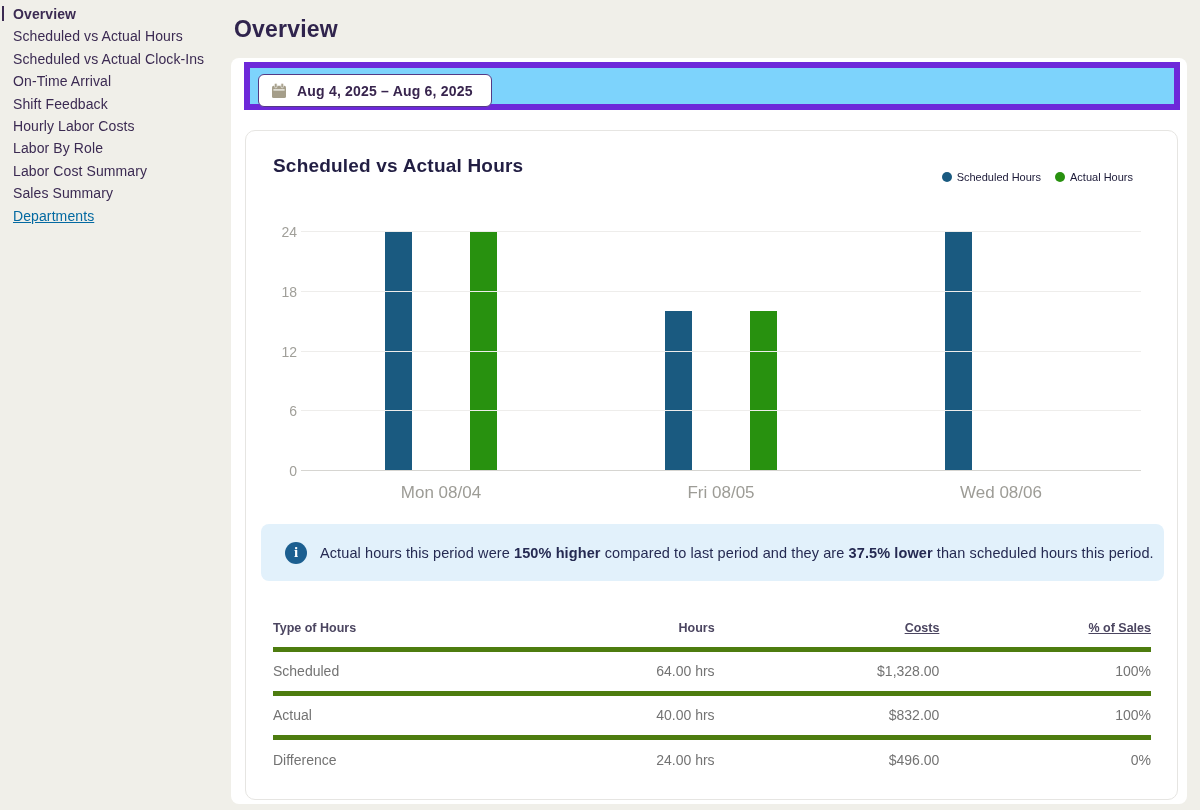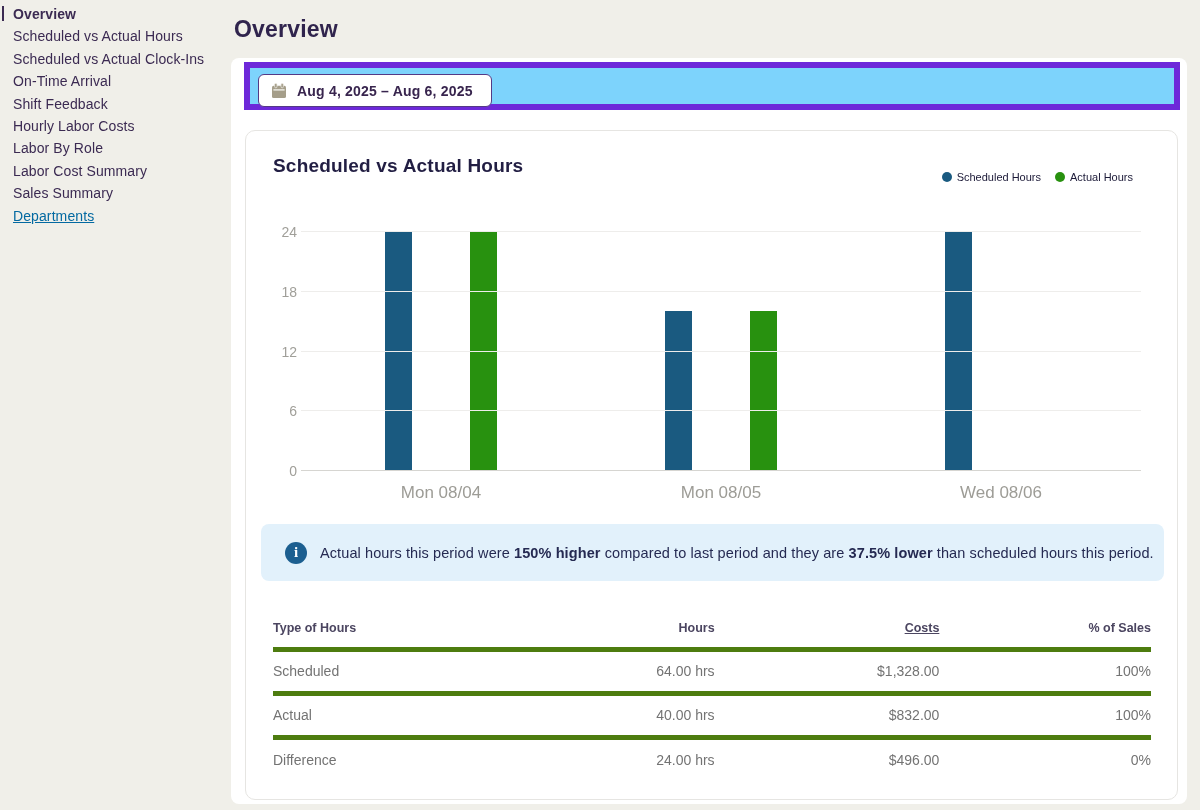--- a/index.html
+++ b/index.html
@@ -57,21 +57,21 @@
   .banner { position:absolute; left:15px; top:393px; width:903px; height:57px; background:#e2f1fb; border-radius:8px; display:flex; align-items:center; padding-left:24px; gap:13px; }
   .info-circle { width:22px; height:22px; min-width:22px; border-radius:50%; background:#1c5f90; color:#fff; display:flex; align-items:center; justify-content:center; font-family:"Liberation Serif", serif; font-weight:700; font-size:15px; line-height:1; }
   .banner-text { font-size:14.5px; color:#252a52; letter-spacing:0.1px;text-align:center; }
   .banner-text .b { font-weight:700; }
 
   
   .hours-table { position:absolute; left:27px; top:478px; width:878px; border-collapse:collapse; }
   .hours-table th { height:40px; font-size:12.5px; font-weight:700; color:#4b4560; text-align:left; vertical-align:middle; }
   .hours-table th:not(:first-child), .hours-table td:not(:first-child) { text-align:right; }
   .hours-table th:nth-child(1){ width:30%;margin-left:28px; } .hours-table th:nth-child(2){ width:20.3%; }
-  .hours-table th:nth-child(3){ width:25.6%;text-decoration:underline; } .hours-table th:nth-child(4){ width:24.1%; }
+  .hours-table th:nth-child(3){ width:25.6%;text-decoration:underline; } .hours-table th:nth-child(4){ width:24.1%;text-decoration:underline; }
   .hours-table td { height:44px; font-size:14px; color:#737373; vertical-align:middle; border-top:5px solid #4d7c0f; }
 </style>
 </head>
 <body>
 
 <nav class="sidebar">
     <div class="side-item active"><span class="active-bar"></span><span>Overview</span></div>
     <div class="side-item"><span>Scheduled vs Actual Hours</span></div>
     <div class="side-item"><span>Scheduled vs Actual Clock-Ins</span></div>
     <div class="side-item"><span>On-Time Arrival</span></div>
@@ -144,21 +144,21 @@
           </div>
         </div>
     <div class="gridline baseline" style="bottom: 0px;"></div>
         <div class="gridline" style="bottom: 59.75px;"></div>
         <div class="gridline" style="bottom: 119.5px;"></div>
         <div class="gridline" style="bottom: 179.25px;"></div>
         <div class="gridline" style="bottom: 239px;"></div>
       </div>
     <div class="chart-x">
         <div class="xtick">Mon 08/04</div>
-        <div class="xtick">Mon 08/05</div>
+        <div class="xtick">Fri 08/05</div>
         <div class="xtick">Wed 08/06</div>
       </div>
 
     <div class="banner">
       <span class="info-circle">i</span>
       <p class="banner-text"><span>Actual hours this period were </span><span class="b">150% higher</span><span> compared to last period and they are </span><span class="b">37.5% lower</span><span> than scheduled hours this period.</span></p>
     </div>
 
     <table class="hours-table">
       <thead>

